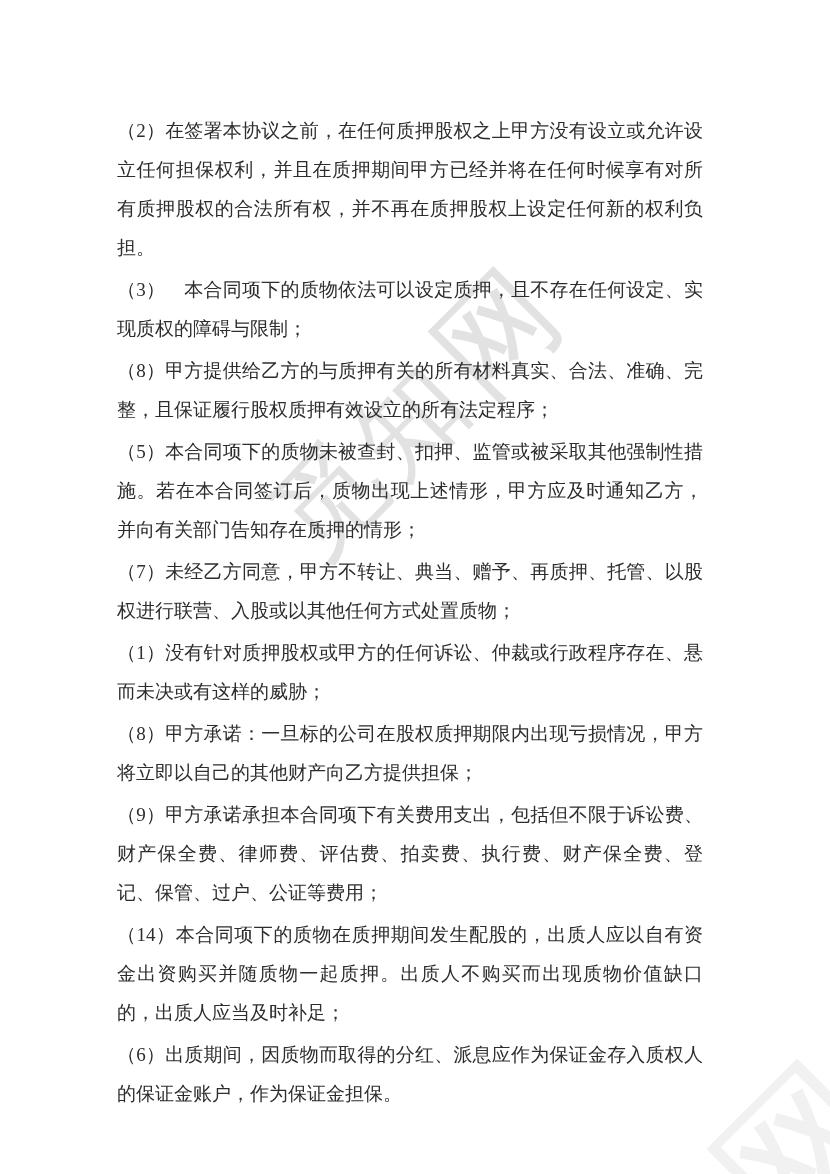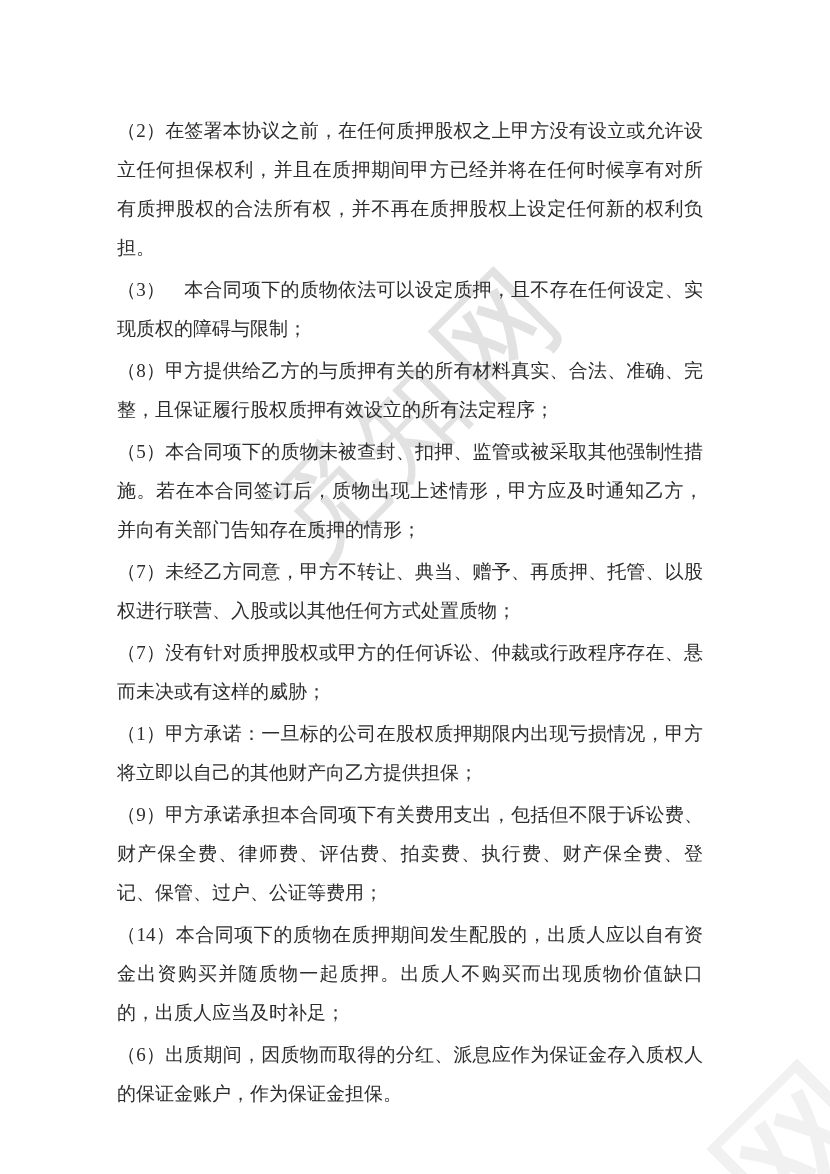--- a/index.html
+++ b/index.html
@@ -75,20 +75,20 @@
   <div class="wm-corner">
     <span>网</span>
   </div>
 
   <div class="doc">
     <p>（2）在签署本协议之前，在任何质押股权之上甲方没有设立或允许设立任何担保权利，并且在质押期间甲方已经并将在任何时候享有对所有质押股权的合法所有权，并不再在质押股权上设定任何新的权利负担。</p>
     <p>（3）　本合同项下的质物依法可以设定质押，且不存在任何设定、实现质权的障碍与限制；</p>
     <p>（8）甲方提供给乙方的与质押有关的所有材料真实、合法、准确、完整，且保证履行股权质押有效设立的所有法定程序；</p>
     <p>（5）本合同项下的质物未被查封、扣押、监管或被采取其他强制性措施。若在本合同签订后，质物出现上述情形，甲方应及时通知乙方，并向有关部门告知存在质押的情形；</p>
     <p>（7）未经乙方同意，甲方不转让、典当、赠予、再质押、托管、以股权进行联营、入股或以其他任何方式处置质物；</p>
-    <p>（7）没有针对质押股权或甲方的任何诉讼、仲裁或行政程序存在、悬而未决或有这样的威胁；</p>
-    <p>（1）甲方承诺：一旦标的公司在股权质押期限内出现亏损情况，甲方将立即以自己的其他财产向乙方提供担保；</p>
+    <p>（1）没有针对质押股权或甲方的任何诉讼、仲裁或行政程序存在、悬而未决或有这样的威胁；</p>
+    <p>（8）甲方承诺：一旦标的公司在股权质押期限内出现亏损情况，甲方将立即以自己的其他财产向乙方提供担保；</p>
     <p>（9）甲方承诺承担本合同项下有关费用支出，包括但不限于诉讼费、财产保全费、律师费、评估费、拍卖费、执行费、财产保全费、登记、保管、过户、公证等费用；</p>
     <p>（14）本合同项下的质物在质押期间发生配股的，出质人应以自有资金出资购买并随质物一起质押。出质人不购买而出现质物价值缺口的，出质人应当及时补足；</p>
     <p>（6）出质期间，因质物而取得的分红、派息应作为保证金存入质权人的保证金账户，作为保证金担保。</p>
   </div>
 
 </div>
 
 </body></html>

